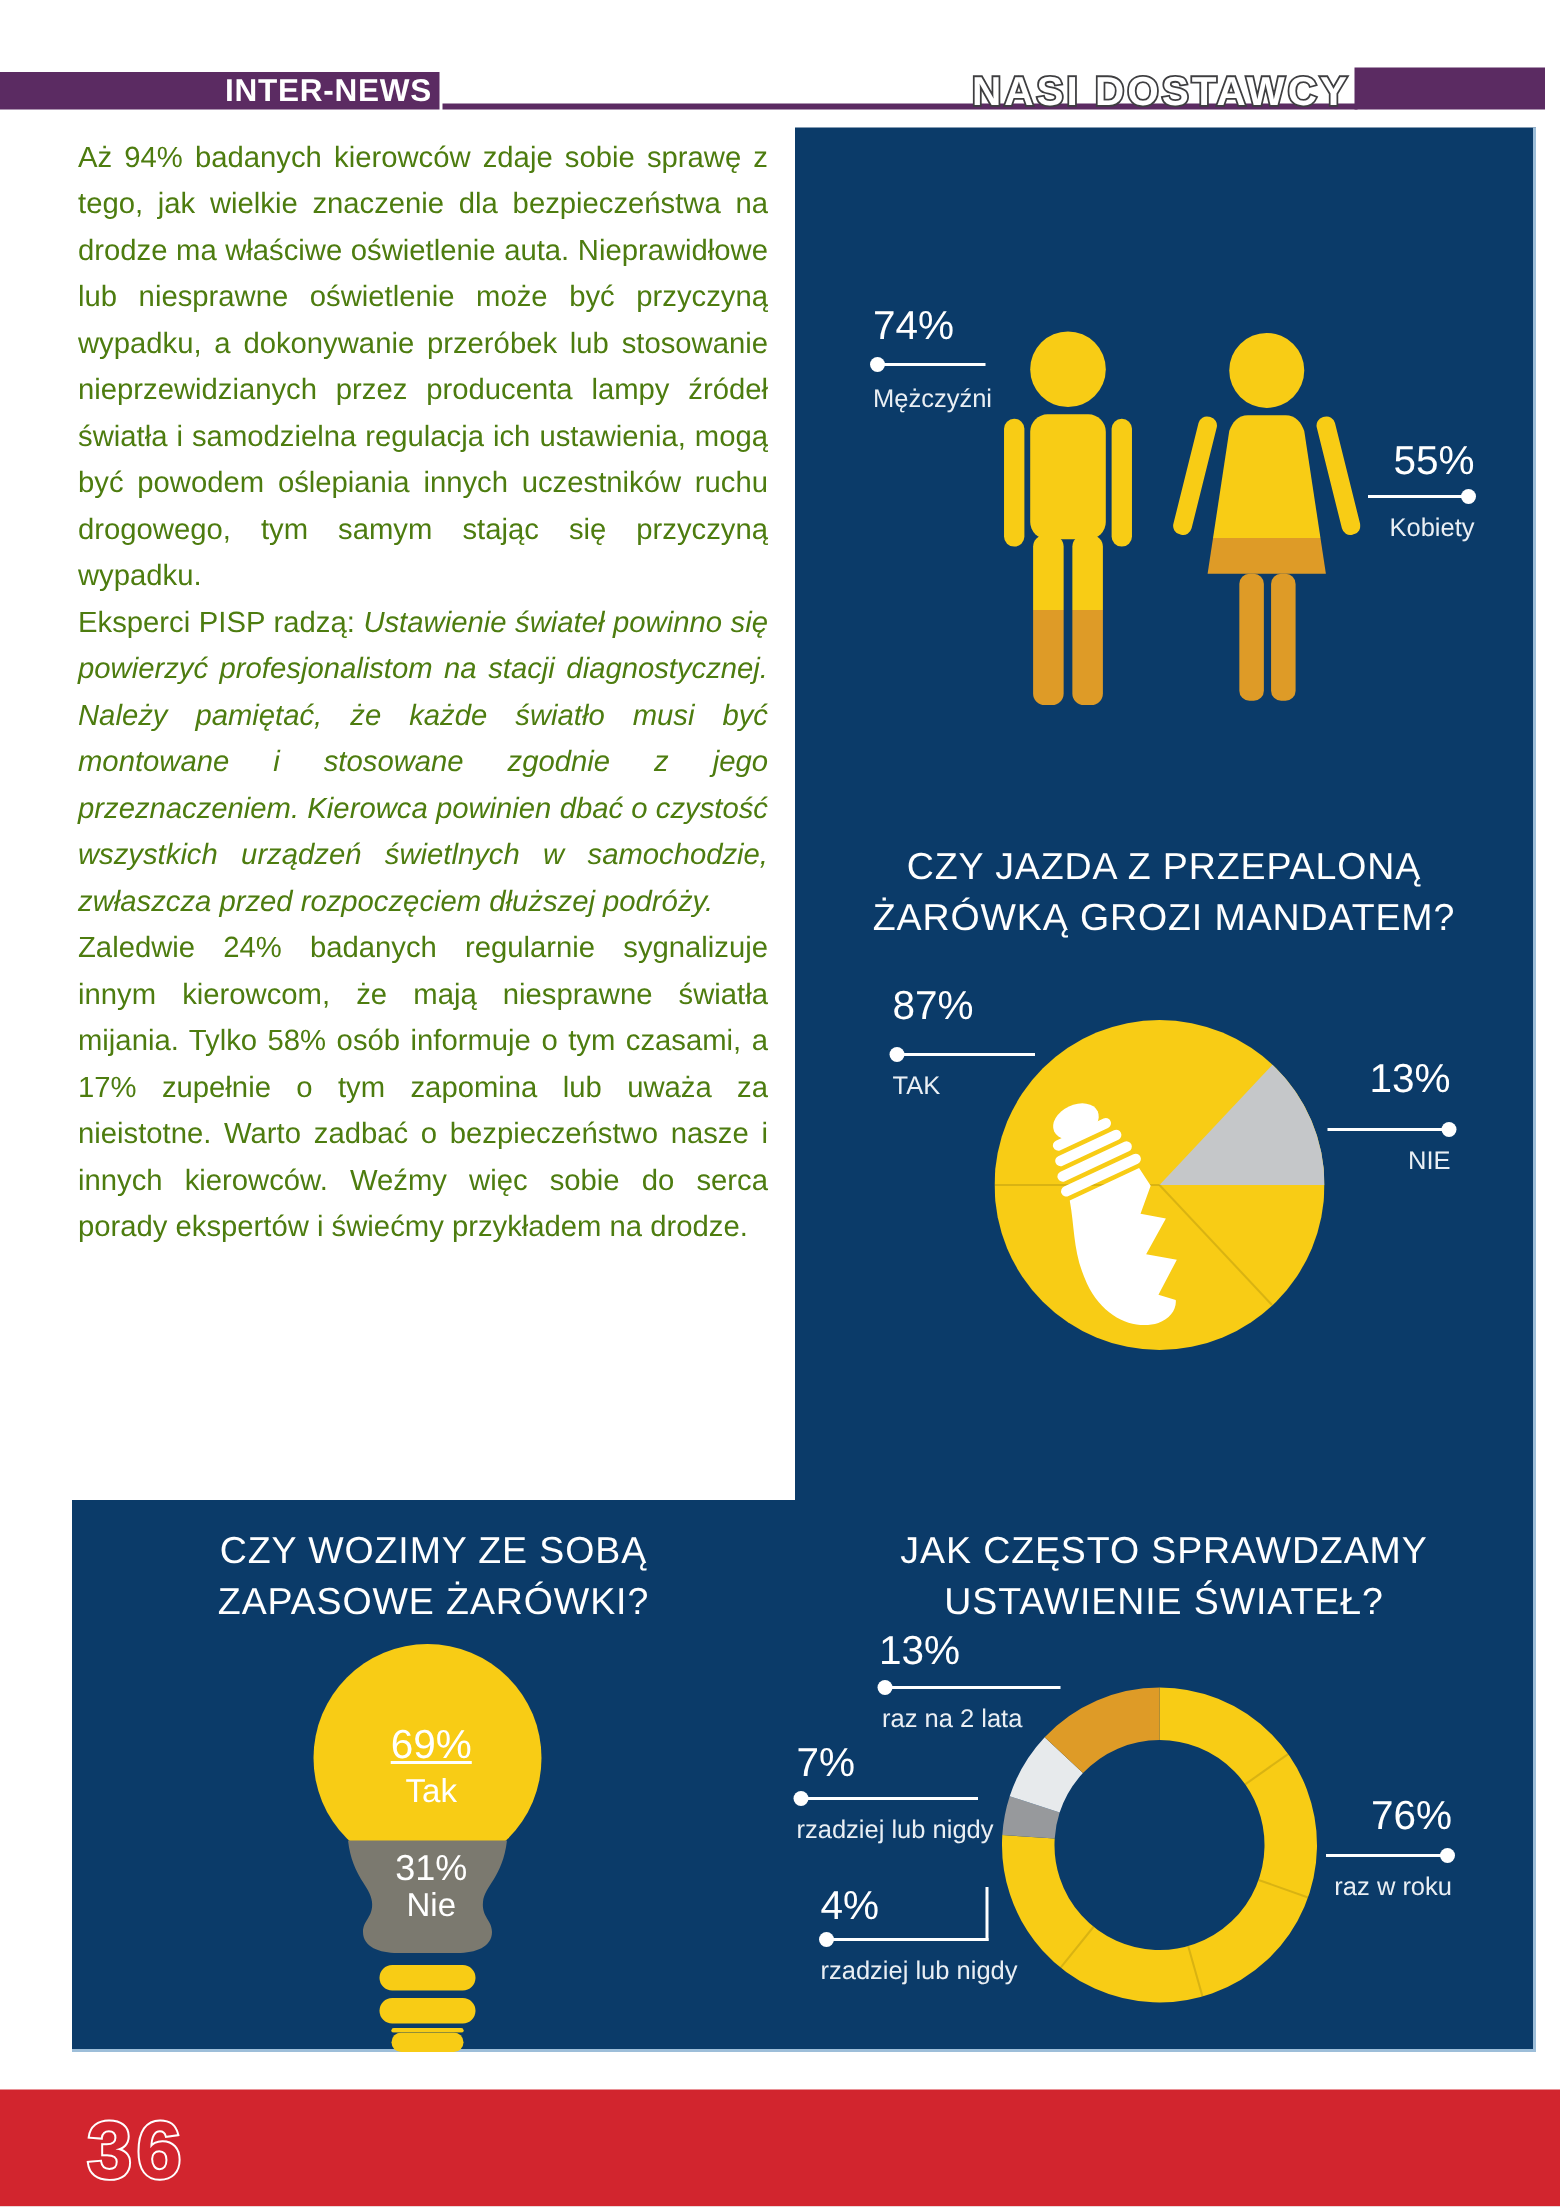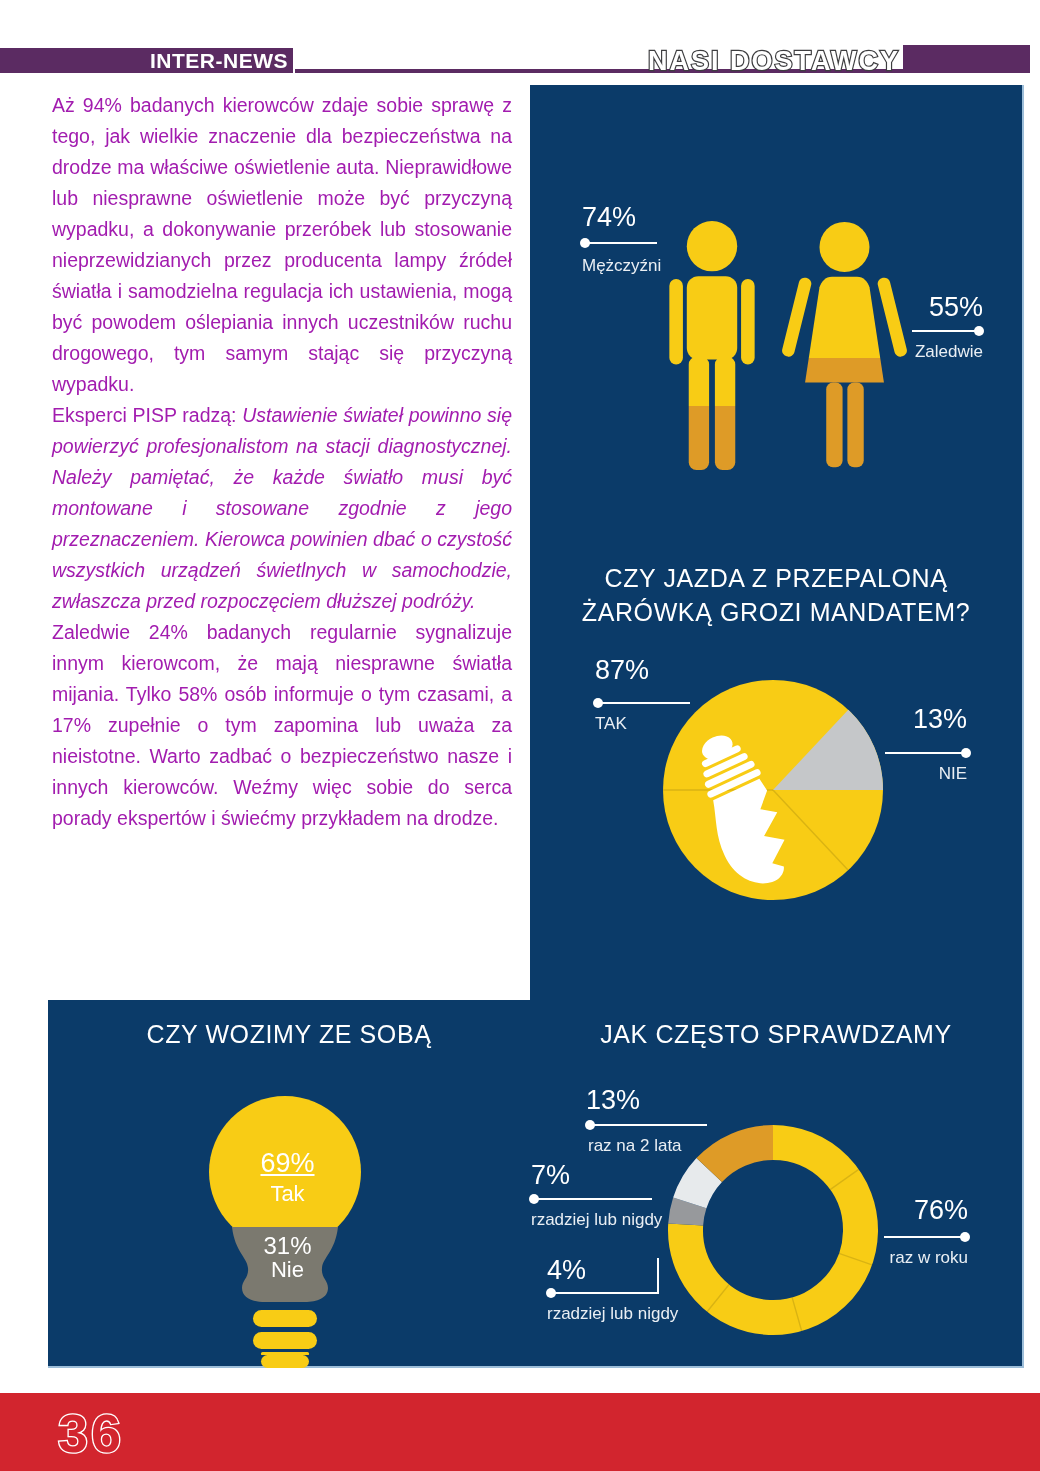--- a/index.html
+++ b/index.html
@@ -9,21 +9,21 @@
   .navy{background:#0B3B69;}
   
   .hdr-block{background:#5B2B62;}
   .hdr-brand{color:#fff;font-weight:bold;font-size:21px;letter-spacing:0.5px;
              line-height:25px;text-align:right;}
   
   .article{left:52px;top:90px;width:460px;}
   .article h1,.article h2{color:#F2A369;font-size:25px;line-height:34px;font-weight:400;
              text-align:justify;margin:0 0 10px 0;letter-spacing:0.3px;}
   .article h2{margin-top:30px;}
-  .article p{color:#a21caf;font-size:19.5px;line-height:31px;text-align:justify;margin:0;}
+  .article p{color:#4d7c0f;font-size:19.5px;line-height:31px;text-align:justify;margin:0;}
   .article .quote{font-style:italic;}
   
   .ptitle{color:#ffffff;font-size:25px;line-height:33px;letter-spacing:0.6px;
           text-align:center;font-weight:400;}
   .pct{color:#ffffff;font-size:27px;font-weight:400;}
   .clabel{color:#EAEFF4;font-size:17px;}
   .cline{height:2px;background:#ffffff;}
   .cvline{width:2px;background:#ffffff;}
   .cdot{width:10px;height:10px;border-radius:50%;background:#ffffff;}
   .t-right{text-align:right;}
@@ -91,21 +91,21 @@
   </svg>
 
   <div class="abs pct" style="left:582px;top:202px;">74%</div>
   <div class="abs cline" style="left:585px;top:242px;width:72px;"></div>
   <div class="abs cdot" style="left:580px;top:238px;"></div>
   <div class="abs clabel" style="left:582px;top:256px;">Mężczyźni</div>
 
   <div class="abs pct t-right" style="left:911px;top:292px;width:72px;">55%</div>
   <div class="abs cline" style="left:912px;top:330px;width:68px;"></div>
   <div class="abs cdot" style="left:974px;top:326px;"></div>
-  <div class="abs clabel t-right" style="left:911px;top:342px;width:72px;">Zaledwie</div>
+  <div class="abs clabel t-right" style="left:911px;top:342px;width:72px;">Kobiety</div>
 
   <div class="abs ptitle" style="left:530px;top:562px;width:492px;">CZY JAZDA Z PRZEPALONĄ</div>
   <div class="abs ptitle" style="left:530px;top:596px;width:492px;">ŻARÓWKĄ GROZI MANDATEM?</div>
 
   <svg id="pie" class="abs" style="left:663px;top:680px;" width="220" height="220" viewBox="0 0 220 220">
     <circle id="pie-base" cx="110" cy="110" r="110" fill="#F8CC15"></circle>
     <path id="pie-gray" d="M 110 110 L 185.30 29.81 A 110 110 0 0 1 220 110 Z" fill="#C5C7C9"></path>
     <line x1="110" y1="110" x2="0" y2="110" stroke="rgba(0,0,0,0.12)" stroke-width="1.4"></line>
     <line x1="110" y1="110" x2="185" y2="190" stroke="rgba(0,0,0,0.12)" stroke-width="1.4"></line>
     <g transform="translate(75,112) rotate(-25)" fill="#ffffff">
@@ -123,20 +123,21 @@
   <div class="abs cline" style="left:598px;top:702px;width:92px;"></div>
   <div class="abs cdot" style="left:593px;top:698px;"></div>
   <div class="abs clabel" style="left:595px;top:714px;">TAK</div>
 
   <div class="abs pct t-right" style="left:895px;top:704px;width:72px;">13%</div>
   <div class="abs cline" style="left:885px;top:752px;width:82px;"></div>
   <div class="abs cdot" style="left:961px;top:748px;"></div>
   <div class="abs clabel t-right" style="left:895px;top:764px;width:72px;">NIE</div>
 
   <div class="abs ptitle" style="left:48px;top:1018px;width:482px;">CZY WOZIMY ZE SOBĄ</div>
+  <div class="abs ptitle" style="left:48px;top:1052px;width:482px;">ZAPASOWE ŻARÓWKI?</div>
 
   <svg class="abs" style="left:195px;top:1090px;" width="185" height="265" viewBox="0 0 185 265">
     <circle cx="90" cy="82" r="76" fill="#F8CC15"></circle>
     <path d="M37 137 L143 137 C140 162 128 167 127 178 C126 188 133 190 133 198
              C133 208 122 212 110 212 L70 212 C58 212 47 208 47 198
              C47 190 54 188 53 178 C52 167 40 162 37 137 Z" fill="#7B796F"></path>
     <rect x="58" y="220" width="64" height="17" rx="8.5" fill="#F8CC15"></rect>
     <rect x="58" y="242" width="64" height="17" rx="8.5" fill="#F8CC15"></rect>
     <rect x="66" y="263" width="48" height="2" rx="1" fill="#F8CC15"></rect>
     <rect x="66" y="262" width="48" height="3" rx="1.5" fill="#F8CC15"></rect>
@@ -144,20 +145,21 @@
   <svg class="abs" style="left:195px;top:1355px;" width="185" height="14" viewBox="0 0 185 14">
     <rect x="66" y="0" width="48" height="13" rx="6.5" fill="#F8CC15"></rect>
   </svg>
 
   <div class="abs bulb-label" style="left:195px;top:1148px;width:185px;font-size:27px;text-decoration:underline;">69%</div>
   <div class="abs bulb-label" style="left:195px;top:1181px;width:185px;font-size:22px;">Tak</div>
   <div class="abs bulb-label" style="left:195px;top:1232px;width:185px;font-size:24px;text-align:center;">31%</div>
   <div class="abs bulb-label" style="left:195px;top:1257px;width:185px;font-size:22px;">Nie</div>
 
   <div class="abs ptitle" style="left:530px;top:1018px;width:492px;">JAK CZĘSTO SPRAWDZAMY</div>
+  <div class="abs ptitle" style="left:530px;top:1052px;width:492px;">USTAWIENIE ŚWIATEŁ?</div>
 
   <svg id="donut" class="abs" style="left:665px;top:1122px;" width="216" height="216" viewBox="0 0 216 216">
       <path d="M 108.00 20.50 A 87.5 87.5 0 1 1 20.67 102.51" fill="none" stroke="#F8CC15" stroke-width="35"></path>
       <path d="M 20.67 102.51 A 87.5 87.5 0 0 1 24.78 80.96" fill="none" stroke="#97999C" stroke-width="35"></path>
       <path d="M 24.78 80.96 A 87.5 87.5 0 0 1 44.22 48.10" fill="none" stroke="#E7EAEC" stroke-width="35"></path>
       <path d="M 44.22 48.10 A 87.5 87.5 0 0 1 108.00 20.50" fill="none" stroke="#DE9B27" stroke-width="35"></path>
       <line x1="165.14" y1="67.57" x2="193.72" y2="47.35" stroke="rgba(0,0,0,0.12)" stroke-width="1.4"></line>
       <line x1="174.01" y1="131.30" x2="207.01" y2="142.95" stroke="rgba(0,0,0,0.12)" stroke-width="1.4"></line>
       <line x1="127.11" y1="175.34" x2="136.66" y2="209.01" stroke="rgba(0,0,0,0.12)" stroke-width="1.4"></line>
       <line x1="64.06" y1="162.49" x2="42.09" y2="189.74" stroke="rgba(0,0,0,0.12)" stroke-width="1.4"></line>

